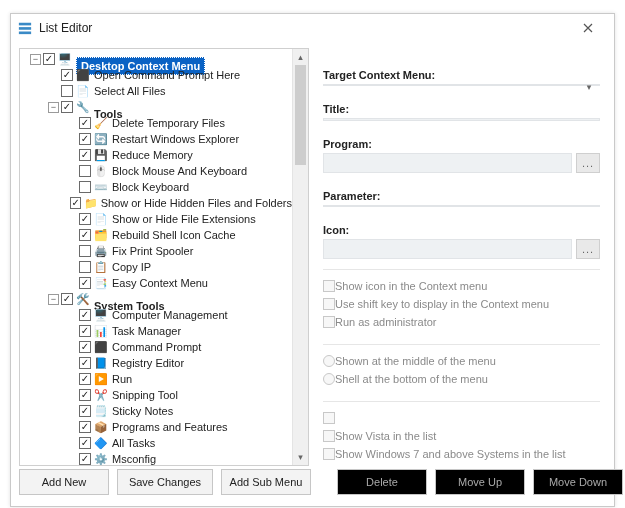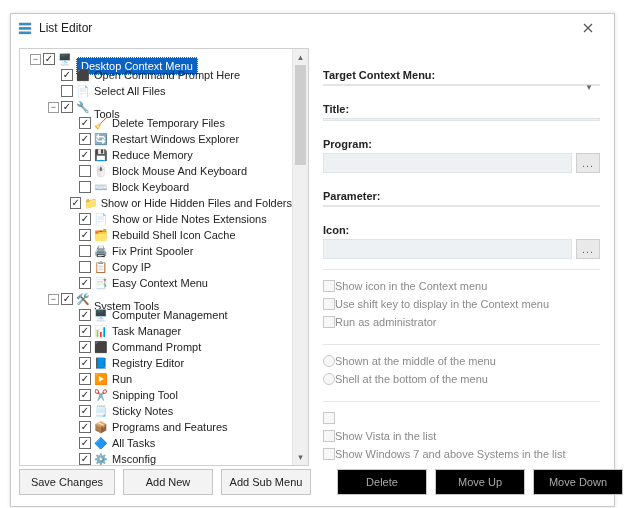--- a/index.html
+++ b/index.html
@@ -100,21 +100,21 @@
   .cb.checked::after {
     content:"✓"; font-size: 10px; line-height:1; color:#222;
   }
   .ico {
     width: 15px; height: 14px;
     margin-right: 3px;
     display: inline-flex; align-items:center; justify-content:center;
     font-size: 11px;
   }
   .lbl { font-size: 11px; color:#222; }
-  .lbl.bold { font-weight: 400; margin-top: 13px; }
+  .lbl.bold { font-weight: 700; margin-top: 13px; }
   .lbl.sel {
     background: #0a62c4;
     color: #fff;
     padding: 0 4px;
     border: 1px dotted #fff;
   }
 
   
   .form {
     flex: 1;
@@ -271,21 +271,21 @@
             <span class="exp-gap"></span>
             <span class="cb checked"></span>
             <span class="ico">📁</span>
             <span class="lbl">Show or Hide Hidden Files and Folders</span>
           </div>
           <div class="row">
             <span class="spacer" style="width: 42px;"></span>
             <span class="exp-gap"></span>
             <span class="cb checked"></span>
             <span class="ico">📄</span>
-            <span class="lbl">Show or Hide Notes Extensions</span>
+            <span class="lbl">Show or Hide File Extensions</span>
           </div>
           <div class="row">
             <span class="spacer" style="width: 42px;"></span>
             <span class="exp-gap"></span>
             <span class="cb checked"></span>
             <span class="ico">🗂️</span>
             <span class="lbl">Rebuild Shell Icon Cache</span>
           </div>
           <div class="row">
             <span class="spacer" style="width: 42px;"></span>
@@ -457,21 +457,21 @@
           </div>
           <div class="ck-row">
             <span class="box"></span>
             <span>Show Windows 7 and above Systems in the list</span>
           </div>
         </div>
     </div>
   </div>
 
   <div class="footer">
+    <div class="btn">Add New</div>
     <div class="btn wide">Save Changes</div>
-    <div class="btn">Add New</div>
     <div class="btn">Add Sub Menu</div>
     <div style="flex:0 0 10px"></div>
     <div class="btn disabled">Delete</div>
     <div class="btn disabled">Move Up</div>
     <div class="btn disabled">Move Down</div>
   </div>
 </div>
 
 </body></html>

